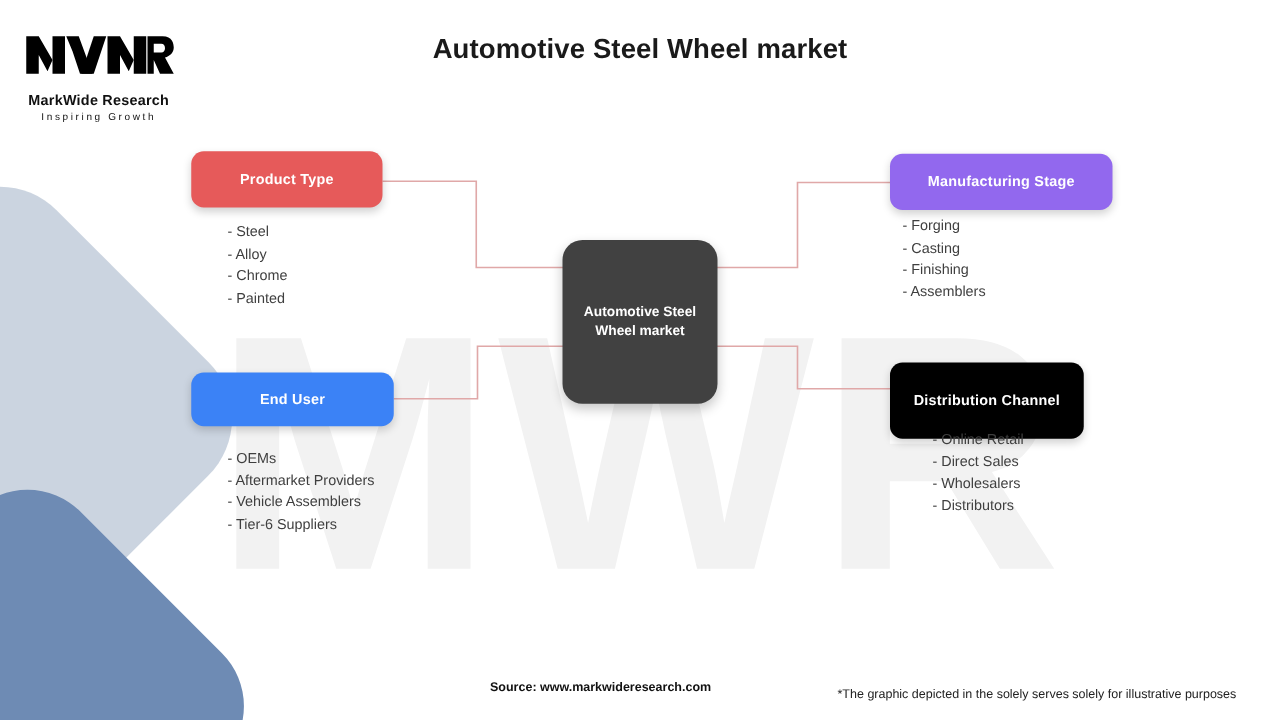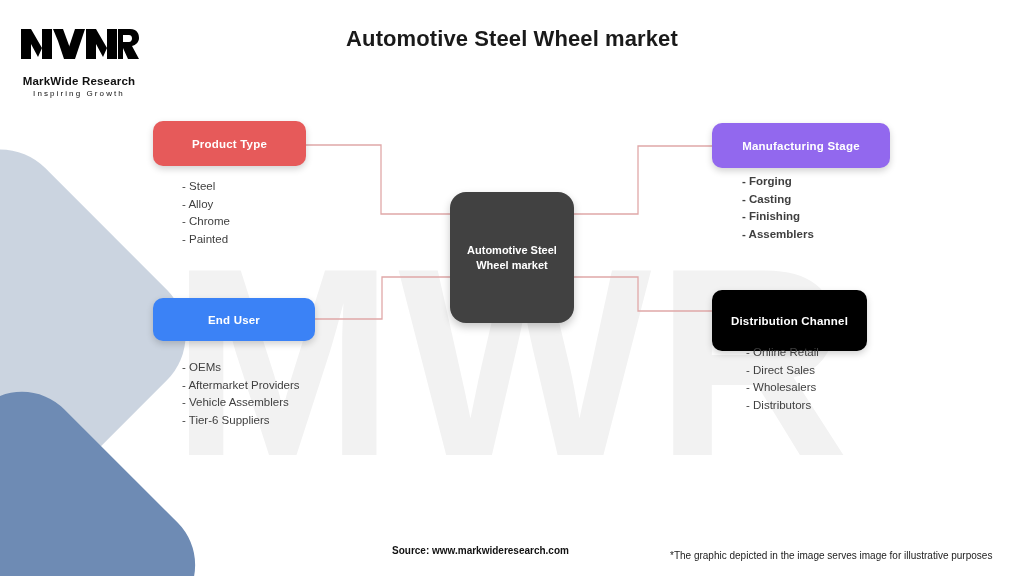--- a/index.html
+++ b/index.html
@@ -145,21 +145,21 @@
 
   
   .items {
     position: absolute;
     color: #3f3f3f;
     font-size: 11.5px;
     line-height: 17.6px;
     white-space: nowrap;
   }
   .items.product { left:182px; top:178px; }
-  .items.mfg     { left:742px; top:173px;font-weight:bold; }
+  .items.mfg     { left:722px; top:173px; }
   .items.enduser { left:182px; top:359px; }
   .items.dist    { left:746px; top:344px; }
   .item { display: block; }
 
   
   .source {
     position: absolute;
     left: 392px;
     top: 545px;
     font-size: 10px;
@@ -252,15 +252,15 @@
   </div>
 
   <div class="items dist">
     <span class="item">- Online Retail</span>
     <span class="item">- Direct Sales</span>
     <span class="item">- Wholesalers</span>
     <span class="item">- Distributors</span>
   </div>
 
   <div class="source">Source: www.markwideresearch.com</div>
-  <div class="disclaimer">*The graphic depicted in the image serves image for illustrative purposes</div>
+  <div class="disclaimer">*The graphic depicted in the solely serves solely for illustrative purposes</div>
 
 </div>
 
 </body></html>

